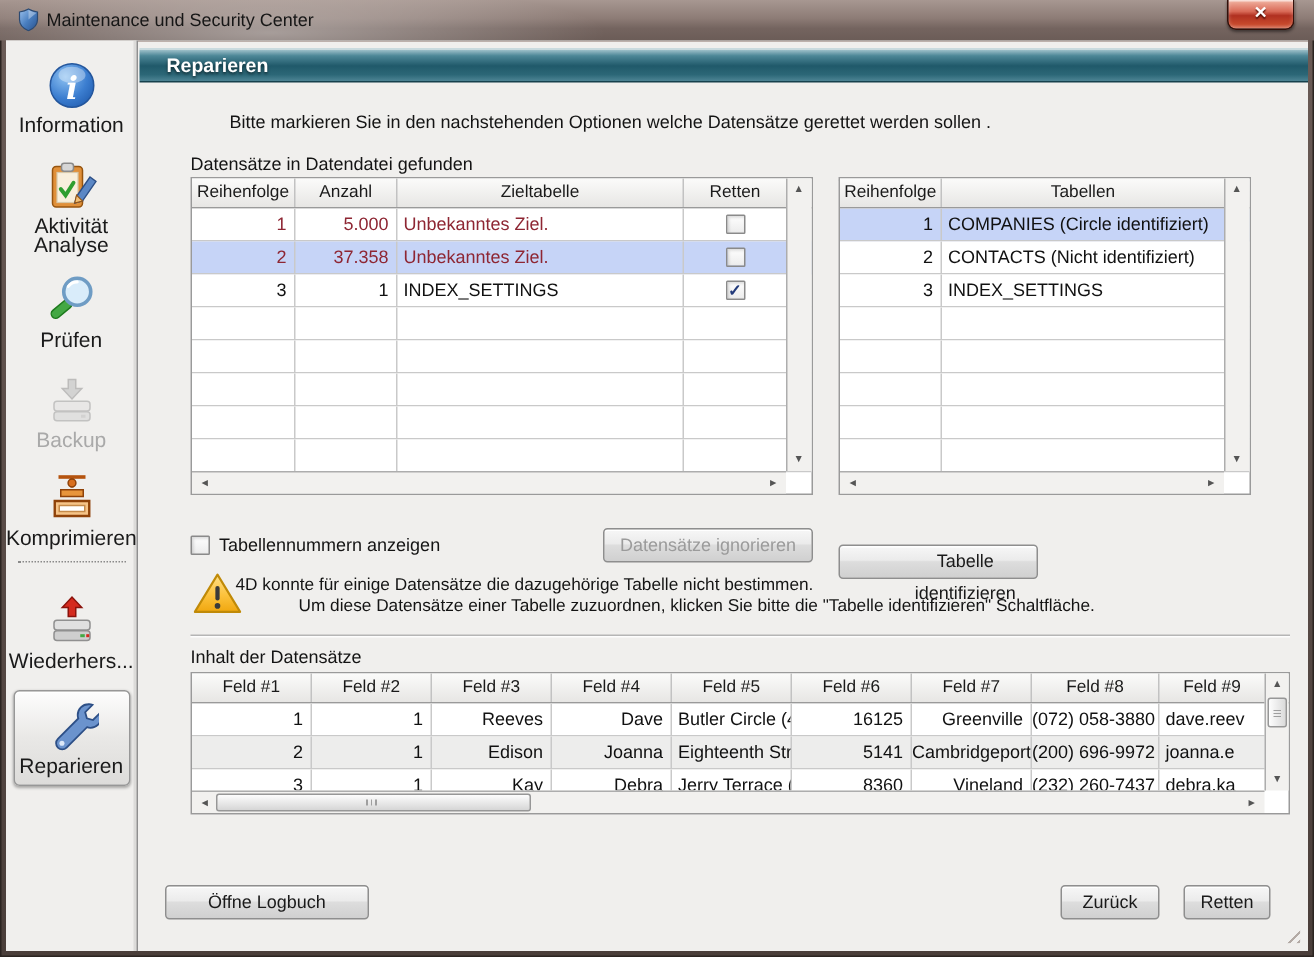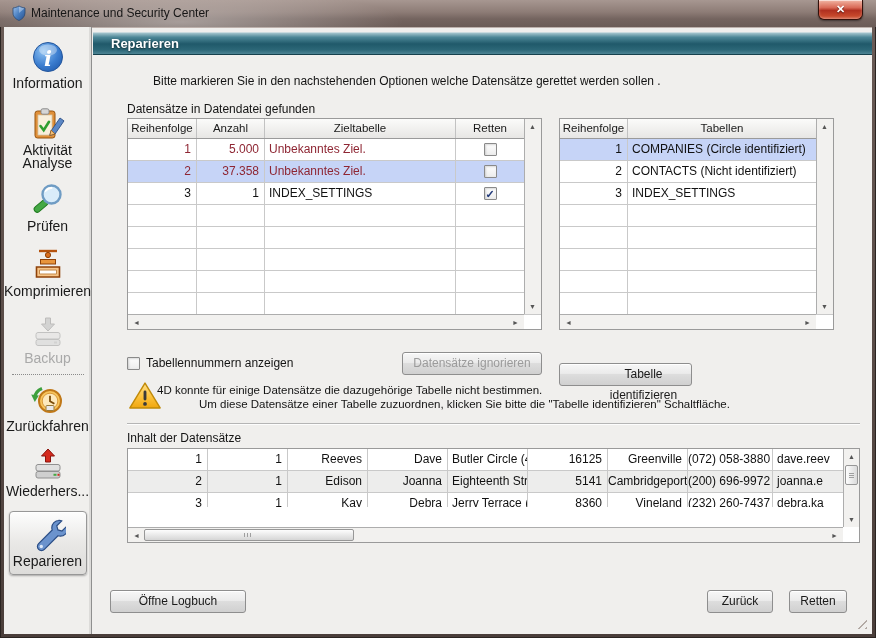--- a/index.html
+++ b/index.html
@@ -164,55 +164,44 @@
 
       <div class="side-item" style="margin-top:12px;">
         <svg class="icon36" viewBox="0 0 36 36">
           <rect x="3" y="21" width="16" height="6" rx="3" transform="rotate(-40 11 24)" fill="#44a844" stroke="#1e7a1e"></rect>
           <circle cx="21.5" cy="12.5" r="9" fill="#d9ecfa" stroke="#6f9cc4" stroke-width="2.4"></circle>
           <path d="M15.5 9 a7 7 0 0 1 6 -3" stroke="#fff" stroke-width="2" fill="none" stroke-linecap="round"></path>
         </svg>
         <span class="side-label">Prüfen</span>
       </div>
 
+      <div class="side-item disabled" style="margin-top:16px;">
+        <svg class="icon36" viewBox="0 0 36 36" opacity="0.55">
+          <path d="M15.5 4 h5 v6 h4 l-6.5 7 -6.5 -7 h4 z" fill="#bdbdbd" stroke="#949494"></path>
+          <rect x="6" y="18.5" width="24" height="6.5" rx="2" fill="#e2e2e2" stroke="#9e9e9e"></rect>
+          <rect x="6" y="25.5" width="24" height="6" rx="2" fill="#d4d4d4" stroke="#9e9e9e"></rect>
+          <rect x="24" y="27.5" width="3" height="2" fill="#bbb"></rect>
+        </svg>
+        <span class="side-label">Backup</span>
+      </div>
+
       <div class="side-item" style="margin-top:14px;">
         <svg class="icon36" viewBox="0 0 36 36">
           <path d="M9 4 h18" stroke="#b5530e" stroke-width="2.4"></path>
           <path d="M18 4 v7" stroke="#b5530e" stroke-width="2.2"></path>
           <circle cx="18" cy="8" r="2.6" fill="#d96f1e" stroke="#8f4209"></circle>
           <rect x="10.5" y="12.5" width="15" height="4.5" fill="#e8953c" stroke="#8f4209"></rect>
           <path d="M6.5 20 h23 v10 h-23 z" fill="#f6c488" stroke="#8f4209" stroke-width="1.6"></path>
           <path d="M9.5 23 h17 v4 h-17 z" fill="#fff" stroke="#c58a4a"></path>
         </svg>
         <span class="side-label">Komprimieren</span>
       </div>
 
-      <div class="side-item disabled" style="margin-top:16px;">
-        <svg class="icon36" viewBox="0 0 36 36" opacity="0.55">
-          <path d="M15.5 4 h5 v6 h4 l-6.5 7 -6.5 -7 h4 z" fill="#bdbdbd" stroke="#949494"></path>
-          <rect x="6" y="18.5" width="24" height="6.5" rx="2" fill="#e2e2e2" stroke="#9e9e9e"></rect>
-          <rect x="6" y="25.5" width="24" height="6" rx="2" fill="#d4d4d4" stroke="#9e9e9e"></rect>
-          <rect x="24" y="27.5" width="3" height="2" fill="#bbb"></rect>
-        </svg>
-        <span class="side-label">Backup</span>
-      </div>
-
       <div class="side-divider"></div>
 
-      <div class="side-item">
-        <svg class="icon36" viewBox="0 0 36 36">
-          <path d="M12 6.5 Q5.5 9 4.5 16" stroke="#3da03d" stroke-width="3.2" fill="none"></path>
-          <path d="M1.2 12.5 L4.8 20 L8.8 13.5 z" fill="#3da03d"></path>
-          <circle cx="20" cy="19" r="11" fill="#f7c45c" stroke="#c07818" stroke-width="2"></circle>
-          <circle cx="20" cy="19" r="7.8" fill="#fde9bd" stroke="#d99a3a"></circle>
-          <path d="M20 13.8 v5.4 l4.4 2.6" stroke="#7a4a08" stroke-width="1.8" fill="none"></path>
-          <rect x="16" y="23.5" width="8" height="5" rx="1" fill="#e8e8e8" stroke="#9a7a3a"></rect>
-        </svg>
-        <span class="side-label">Zurückfahren</span>
-      </div>
 
       <div class="side-item" style="margin-top:14px;">
         <svg class="icon36" viewBox="0 0 36 36">
           <path d="M15.5 15 v-6 h-4 l6.5 -7 6.5 7 h-4 v6 z" fill="#d42a1e" stroke="#8a130c"></path>
           <rect x="6" y="17.5" width="24" height="6.5" rx="2" fill="#e0e0e0" stroke="#909090"></rect>
           <rect x="6" y="24.5" width="24" height="6.5" rx="2" fill="#cfcfcf" stroke="#909090"></rect>
           <rect x="23.5" y="26.8" width="3" height="2" fill="#44a844"></rect>
           <rect x="27.5" y="26.8" width="2" height="2" fill="#d42a1e"></rect>
         </svg>
         <span class="side-label">Wiederhers...</span>
@@ -377,20 +366,31 @@
         <rect x="16.4" y="10.5" width="3.2" height="11" rx="1.6" fill="#3a3a3a"></rect>
         <circle cx="18" cy="25.5" r="2.1" fill="#3a3a3a"></circle>
       </svg>
       <div class="warn-1">4D konnte für einige Datensätze die dazugehörige Tabelle nicht bestimmen.</div>
       <div class="warn-2">Um diese Datensätze einer Tabelle zuzuordnen, klicken Sie bitte die "Tabelle identifizieren" Schaltfläche.</div>
 
       <div class="divider"></div>
 
       <div class="group-label" style="left:34px;top:404px;">Inhalt der Datensätze</div>
       <div class="tbl" style="left:34px;top:421px;width:733px;height:95px;">
+        <div class="tbl-head">
+          <div class="th f1">Feld #1</div>
+          <div class="th f2">Feld #2</div>
+          <div class="th f3">Feld #3</div>
+          <div class="th f4">Feld #4</div>
+          <div class="th f5">Feld #5</div>
+          <div class="th f6">Feld #6</div>
+          <div class="th f7">Feld #7</div>
+          <div class="th f8">Feld #8</div>
+          <div class="th f9">Feld #9</div>
+        </div>
         <div class="tbl-body" style="height:58px;">
           <div class="row">
             <div class="td num f1">1</div>
             <div class="td num f2">1</div>
             <div class="td r f3">Reeves</div>
             <div class="td r f4">Dave</div>
             <div class="td l f5">Butler Circle (4</div>
             <div class="td num f6">16125</div>
             <div class="td r f7">Greenville</div>
             <div class="td r f8">(072) 058-3880</div>

